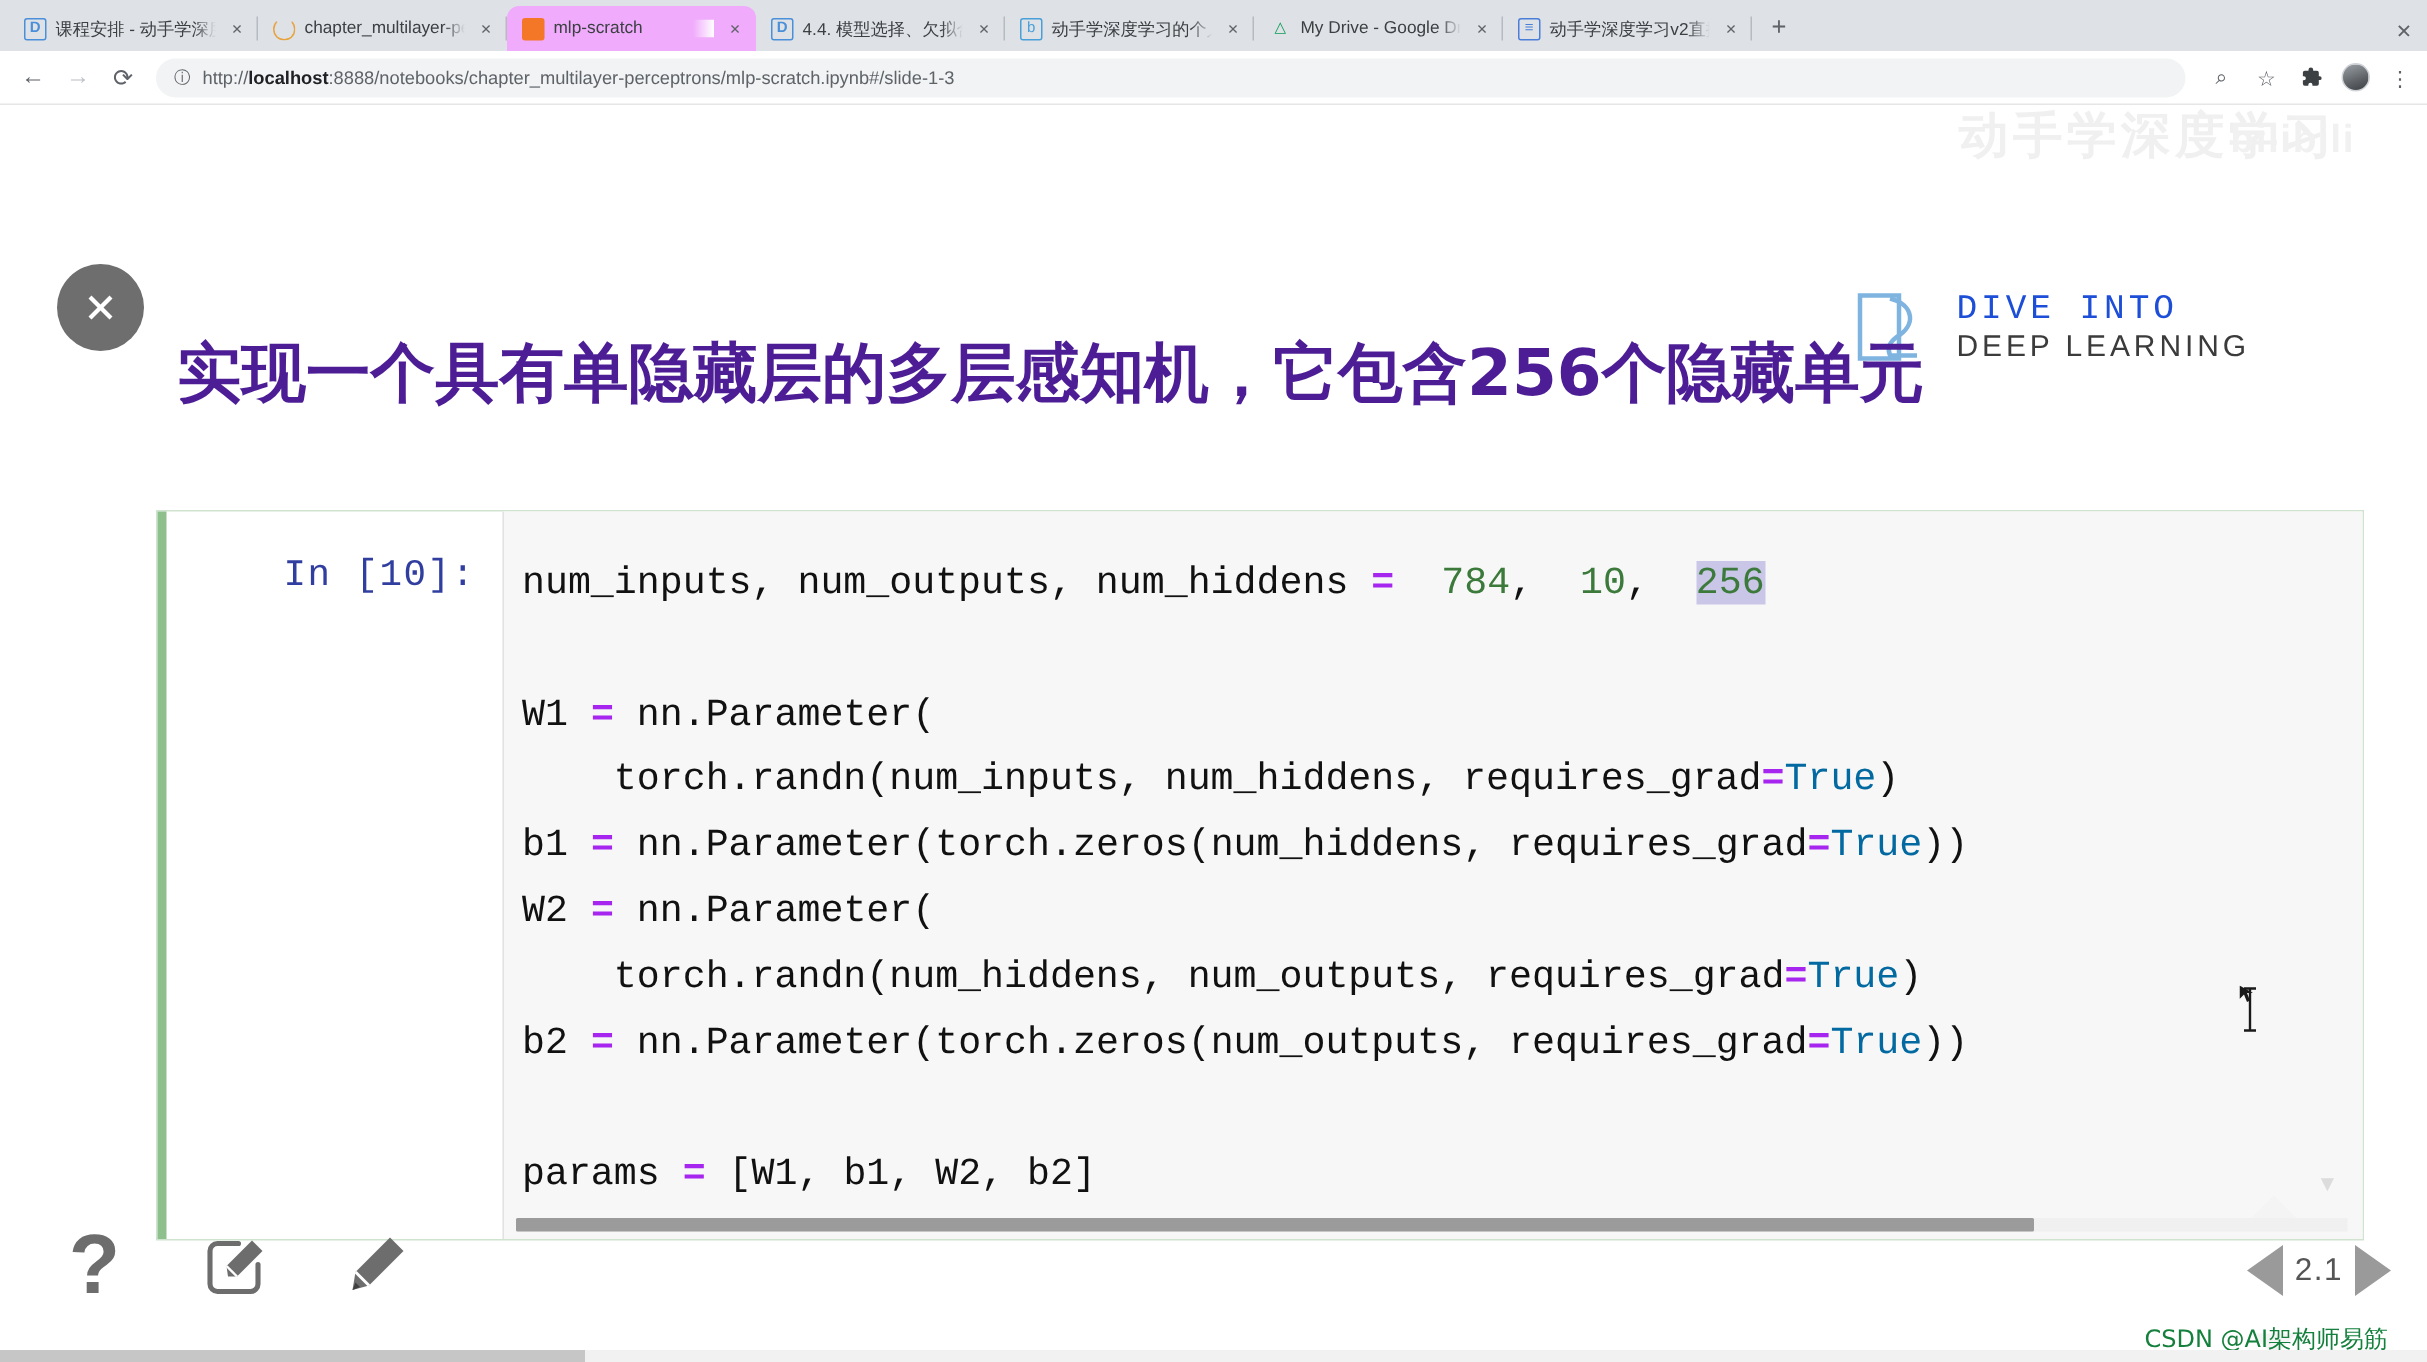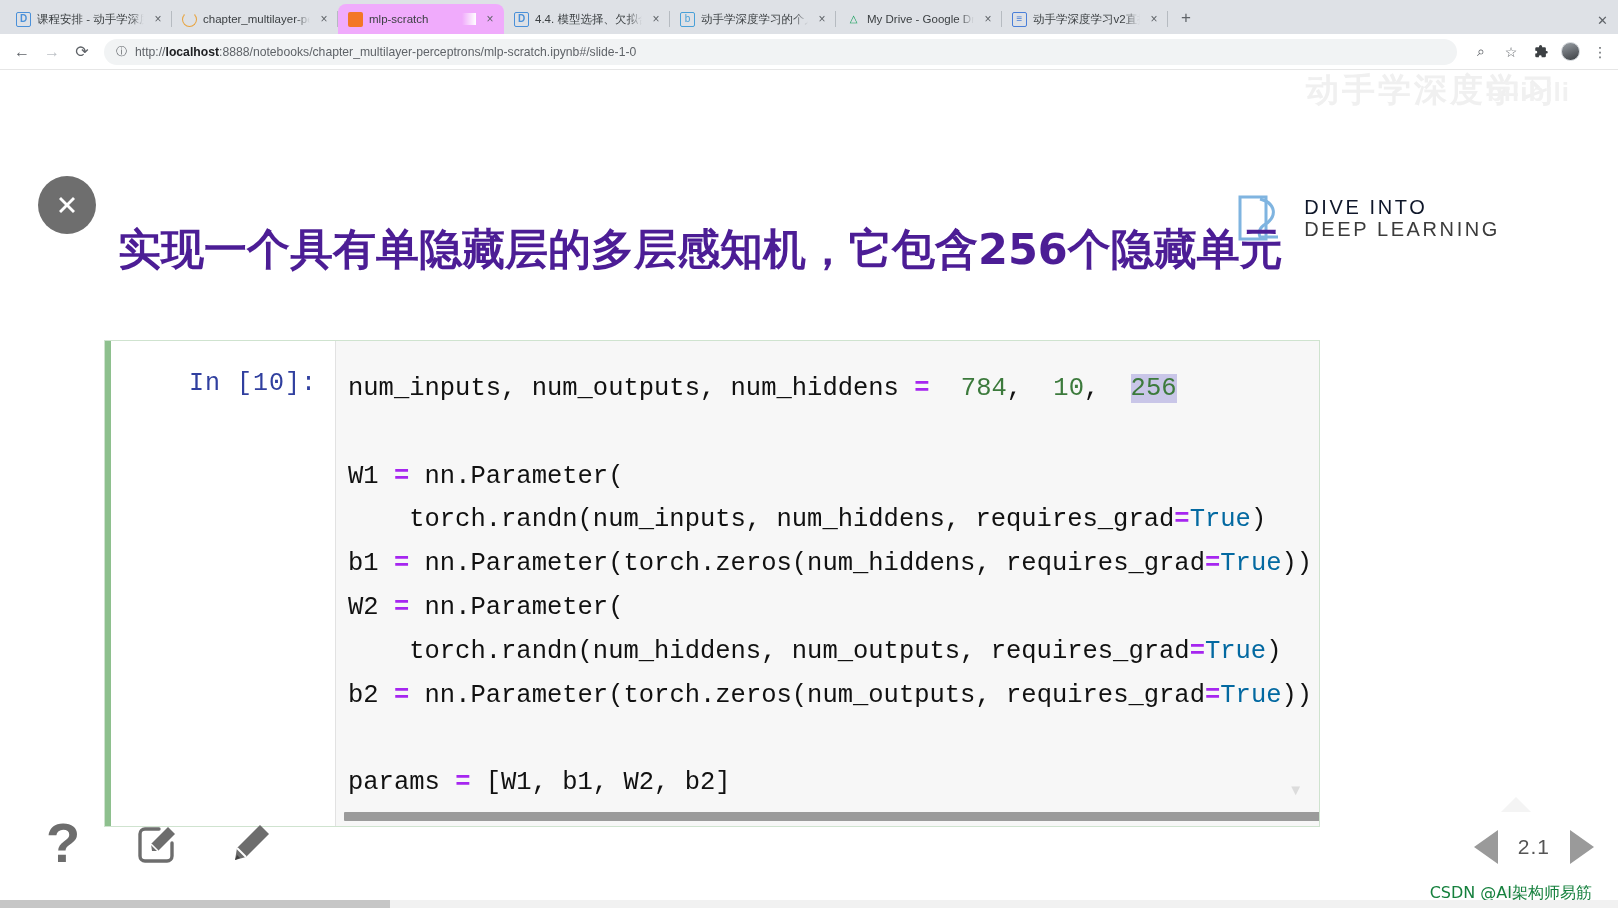--- a/index.html
+++ b/index.html
@@ -117,34 +117,34 @@
   .close-btn {
     position:absolute; left:38px; top:105px;
     width:58px; height:58px; border-radius:50%;
     background:#6e6e6e; display:flex; align-items:center; justify-content:center;
   }
   .close-btn svg { display:block; }
 
   .d2l-logo { position:absolute; right:118px; top:116px; display:flex; align-items:center; gap:12px; }
   .d2l-mark { width:62px; height:62px; position:relative; }
   .d2l-text { display:flex; flex-direction:column; line-height:1.12; }
-  .d2l-text .l1 { font-size:20px; letter-spacing:2.6px; color:#0f172a; }
+  .d2l-text .l1 { font-size:23px; letter-spacing:2.6px; color:#1d4ed8;font-family:Liberation Mono, monospace; }
   .d2l-text .l2 { font-size:20px; letter-spacing:2.6px; color:#3b3b3b; }
 
   .slide-title {
     position:absolute; left:118px; top:153px; right:110px;
     font-size: 43px; line-height:1.2; color:#4c1d95;
     font-family:"DejaVu Sans", sans-serif; font-weight:600;
     white-space: nowrap;
   }
 
   
   .cell {
     position:absolute; left:104px; top:269px;
-    width: 1216px; height: 487px;
+    width: 1472px; height: 487px;
     border: 1px solid #cfe3cf;
     background: #ffffff;
     display:flex;
   }
   .cell-bar { width: 6px; background:#8ec08e; flex:0 0 6px; }
   .cell-inner { flex:1 1 auto; display:flex; position:relative; }
   .prompt {
     width: 224px; flex:0 0 224px;
     padding-top: 28px;
     text-align: right; padding-right: 18px;
@@ -182,21 +182,21 @@
   .text-cursor {
     position:absolute; left:1157px; top:316px; width:14px; height:34px;
     pointer-events:none;
   }
 
   
   .btm-tools { position:absolute; left:36px; bottom:38px; display:flex; align-items:center; gap:40px; }
   .tool-ic { width:54px; height:54px; display:flex; align-items:center; justify-content:center; color:#6d6d6d; }
   .tool-q { font-size:56px; font-weight:700; line-height:1; font-family:"Liberation Sans", sans-serif; color:#6d6d6d; }
 
-  .nav-bottom { position:absolute; right:24px; bottom:44px; display:flex; align-items:center; gap:20px; }
+  .nav-bottom { position:absolute; right:24px; bottom:44px; display:flex; align-items:center; gap:8px; }
   .nav-tri { width:0;height:0; }
   .tri-left  { border-top:17px solid transparent; border-bottom:17px solid transparent; border-right:24px solid #9a9a9a; }
   .tri-right { border-top:17px solid transparent; border-bottom:17px solid transparent; border-left:24px solid #9a9a9a; }
   .slide-no { font-size:21px; color:#555; letter-spacing:1px; font-family:"Liberation Sans", sans-serif; }
   .nav-up {
     position:absolute; right:87px; bottom:96px;
     width:0;height:0; border-left:15px solid transparent; border-right:15px solid transparent;
     border-bottom:15px solid #f4f4f4;
   }
   .nav-down {
@@ -269,21 +269,21 @@
     </div>
   </div>
 
   <div class="toolbar">
     <div class="navbtn">←</div>
     <div class="navbtn dim">→</div>
     <div class="navbtn">⟳</div>
 
     <div class="omnibox">
       <span class="info-ic">ⓘ</span>
-      <span class="url"><span class="grey">http://</span><b>localhost</b><span class="grey">:8888/notebooks/chapter_multilayer-perceptrons/mlp-scratch.ipynb#/slide-1-0</span></span>
+      <span class="url"><span class="grey">http://</span><b>localhost</b><span class="grey">:8888/notebooks/chapter_multilayer-perceptrons/mlp-scratch.ipynb#/slide-1-3</span></span>
     </div>
 
     <div class="tb-icons">
       <span class="tb-ic">⌕</span>
       <span class="tb-ic">☆</span>
       <span class="tb-ic ext-puzzle">
         <svg width="15" height="15" viewBox="0 0 24 24" fill="#3c4043" aria-hidden="true">
           <path d="M20 11h-1V7a2 2 0 0 0-2-2h-4V4a2.5 2.5 0 0 0-5 0v1H4a2 2 0 0 0-2 2v3.8h1a2.2 2.2 0 0 1 0 4.4H2V19a2 2 0 0 0 2 2h3.8v-1a2.2 2.2 0 0 1 4.4 0v1H17a2 2 0 0 0 2-2v-4h1a2 2 0 0 0 0-4z"></path>
         </svg>
       </span>

